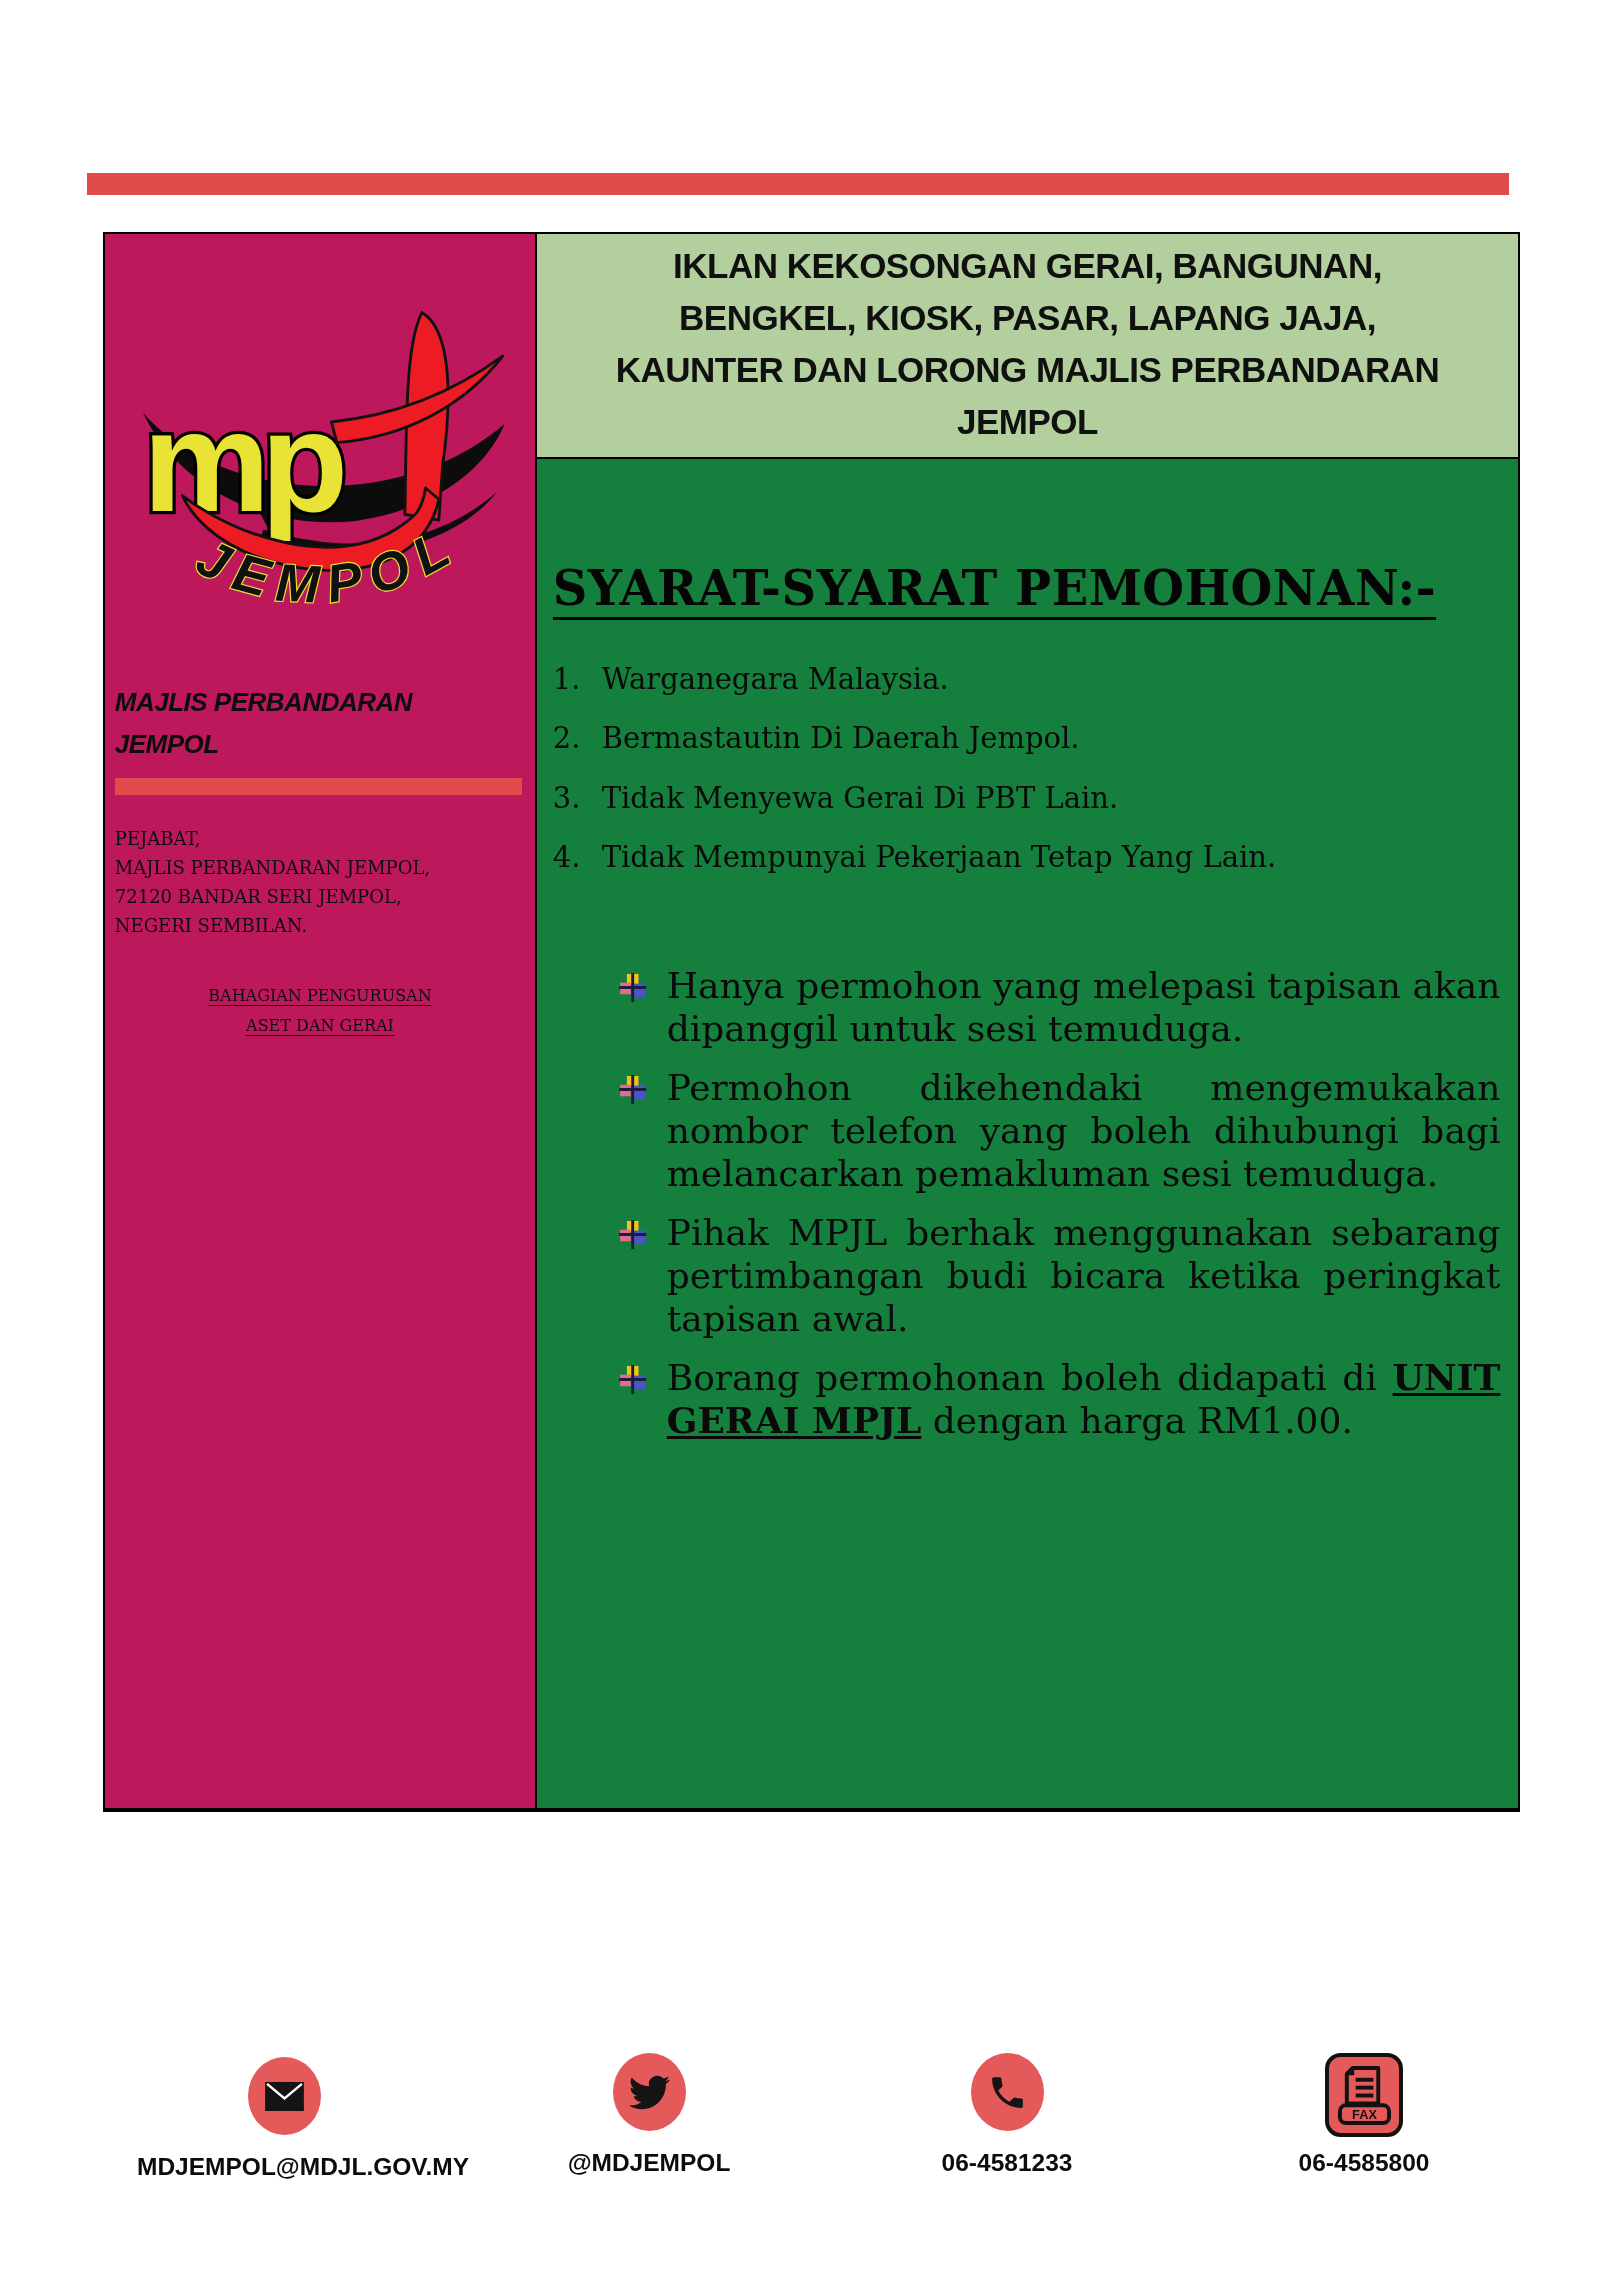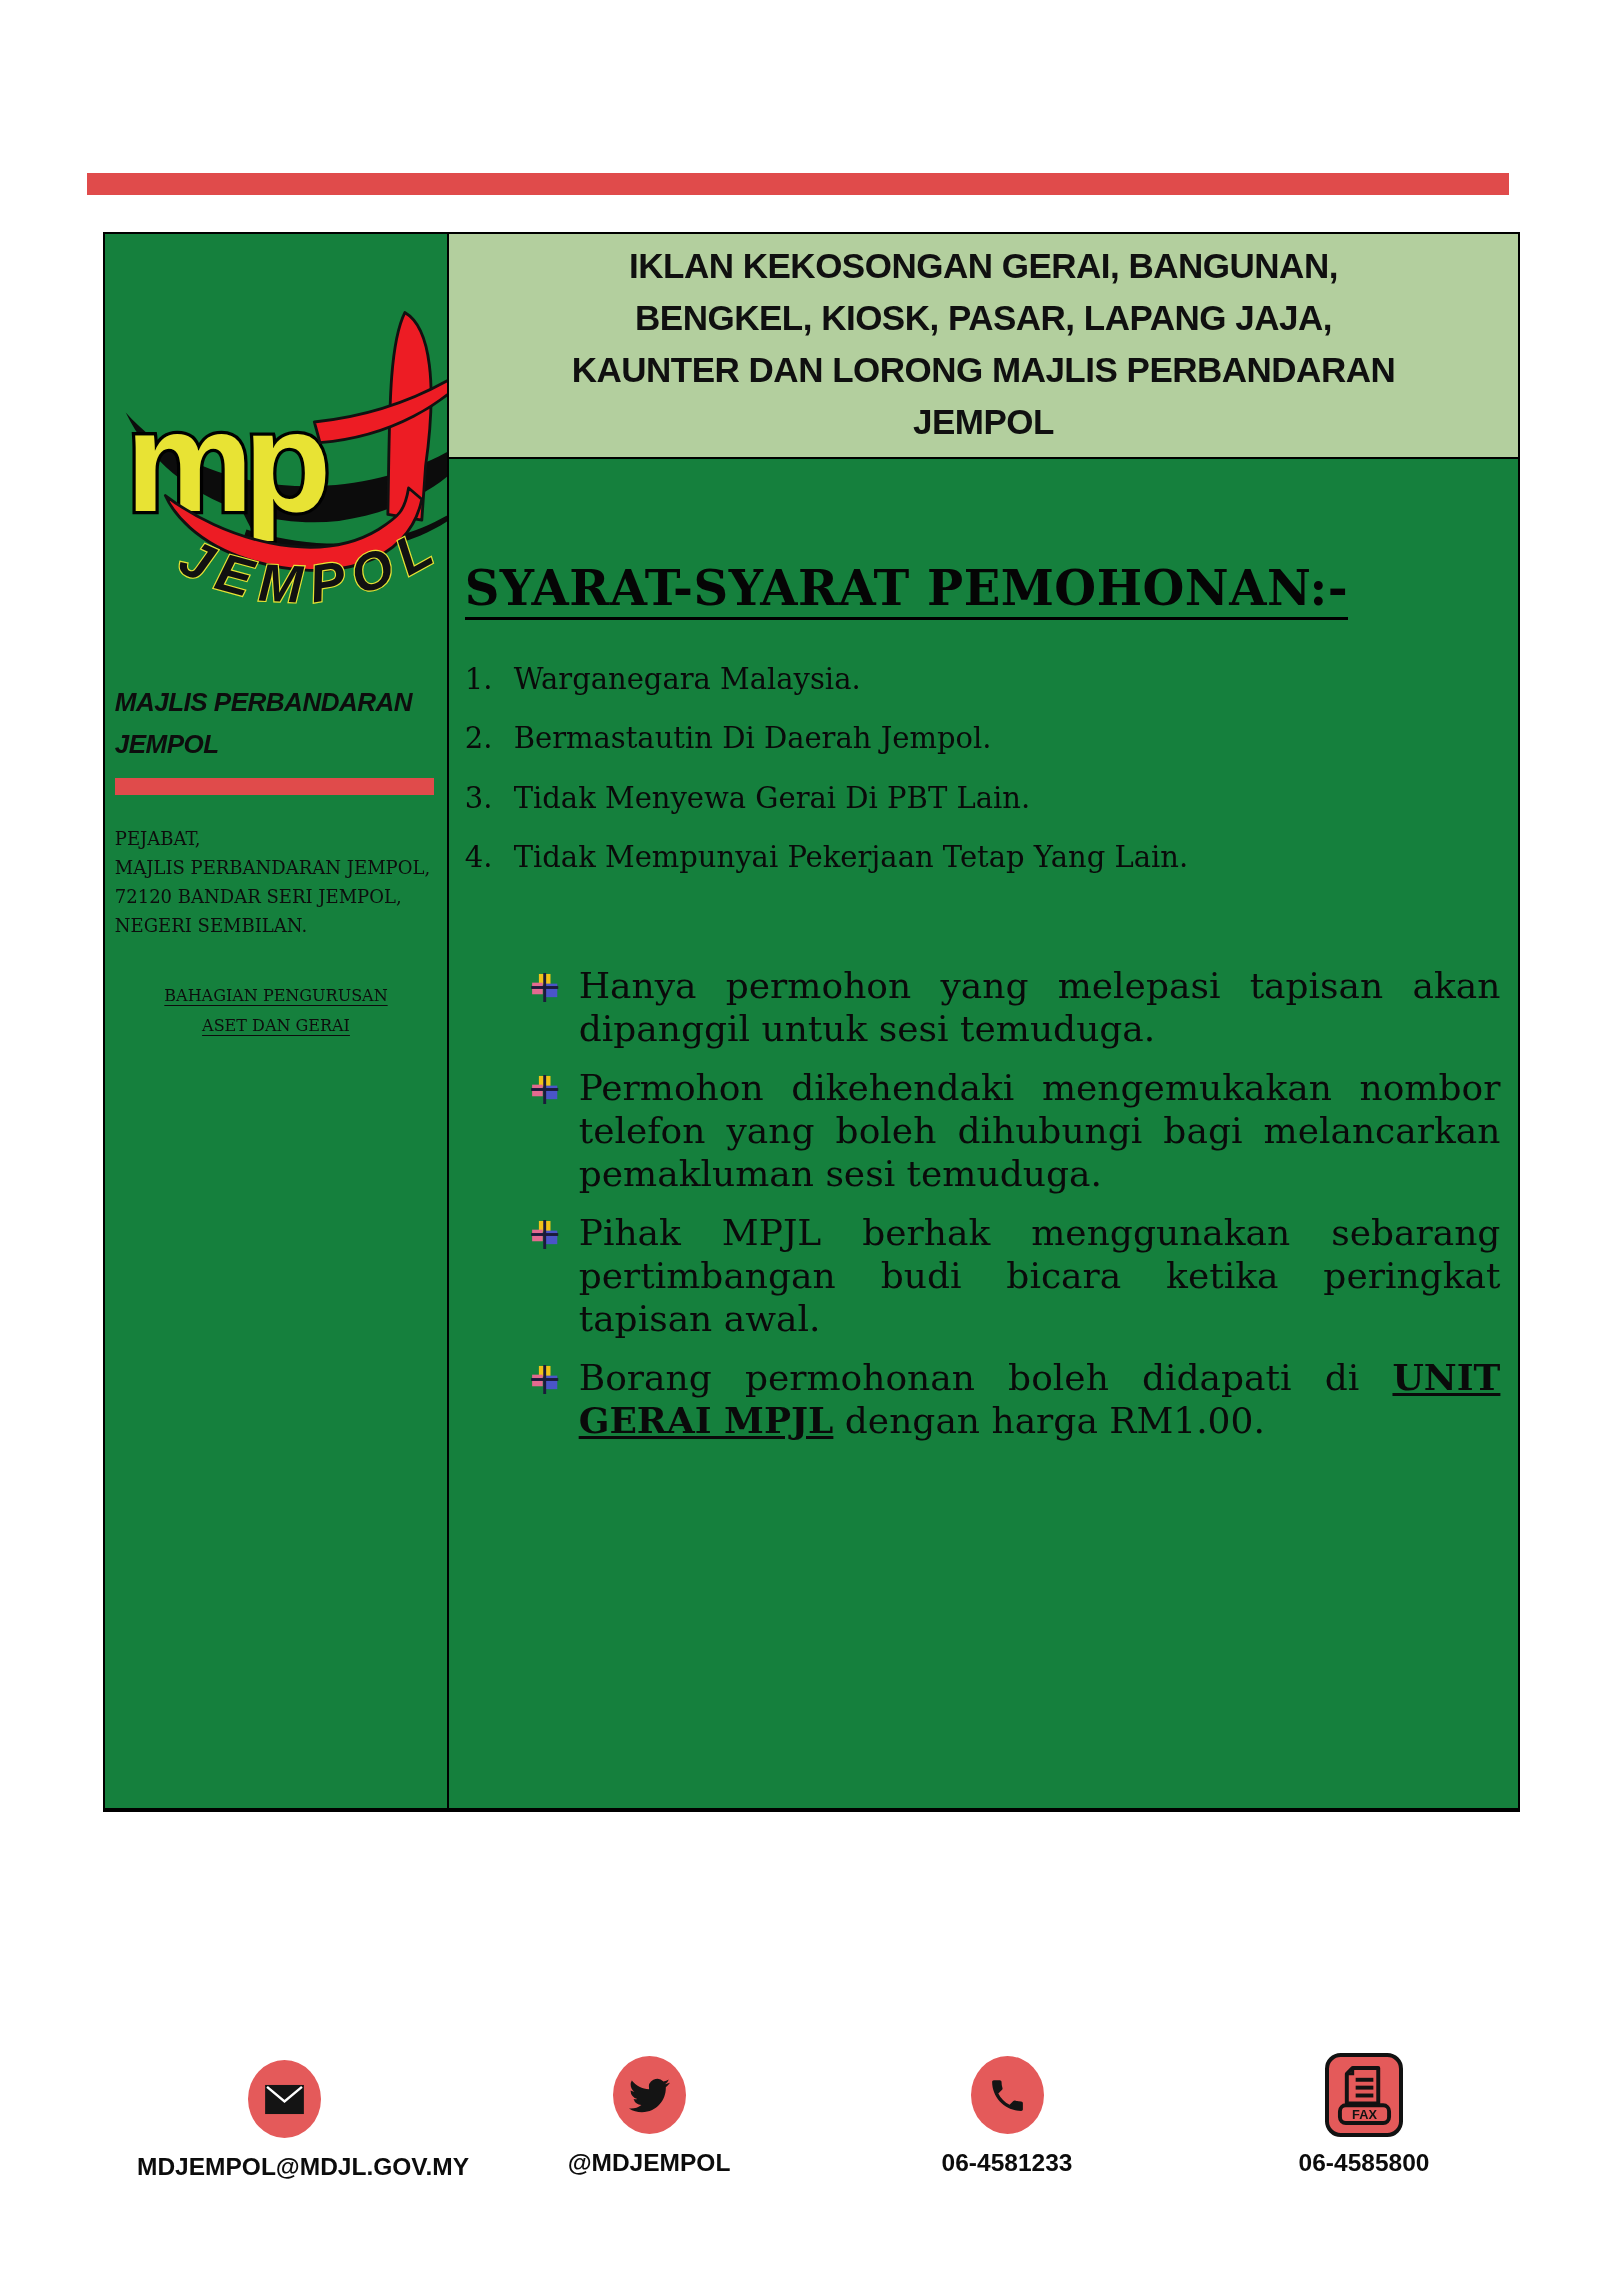--- a/index.html
+++ b/index.html
@@ -12,21 +12,21 @@
     position:absolute; left:87px; top:173px; width:1422px; height:21.6px;
     background:#e04b4b;
   }
   .doc-box {
     position:absolute; left:103px; top:232px; width:1417px; height:1580px;
     border:2.9px solid #000; border-bottom-width:4.9px;
     display:flex;
   }
   
   .col-left {
-    width:344px; border-right:2.9px solid #000; background:#15803d;
+    width:432px; border-right:2.9px solid #000; background:#be185d;
     overflow:hidden;
   }
   .logo-wrap { margin:33px auto 0; width:396px; height:408px; }
   .org-title {
     margin:5.9px 0 0 9.8px; font-weight:bold; font-size:26px; line-height:42px;
     letter-spacing:-0.5px; color:#0d0d0d;font-style:italic;
   }
   .org-rule {
     margin:12.7px 12.7px 0 9.8px; height:17.6px; background:#e04b4b;
   }
@@ -66,21 +66,21 @@
   .notes li {
     position:relative; padding-left:55px; text-align:justify;
     font-family:"DejaVu Serif","Liberation Serif",serif;
     font-size:36px; line-height:43px; color:#0a0a0a;margin-top:16px;
   }
   .plus-bullet { position:absolute; left:7.8px; top:8.8px; width:27.4px; height:29px; }
   .note-em { font-weight:bold; text-decoration:underline; text-underline-offset:2.9px; }
   
   .footer { position:absolute; left:0; top:2053px; width:1621px; height:176px; }
   .contact { position:absolute; width:294px; text-align:center; }
-  .contact .icon-area { height:84px; display:flex; align-items:center; justify-content:center; }
+  .contact .icon-area { height:84px; display:flex; justify-content:center; }
   .round-icon {
     width:73px; height:78px; border-radius:50%; background:#e45a5a;
     display:flex; align-items:center; justify-content:center;
   }
   .fax-icon {
     width:78px; height:84px; border-radius:15.7px; background:#e45a5a;
     border:4.9px solid #121212; display:flex; align-items:center; justify-content:center;
   }
   .contact-label { margin-top:11.8px; font-weight:bold; font-size:24.5px; letter-spacing:0px; color:#0c0c0c; }
   .c-email { left:137px; top:4px; }

